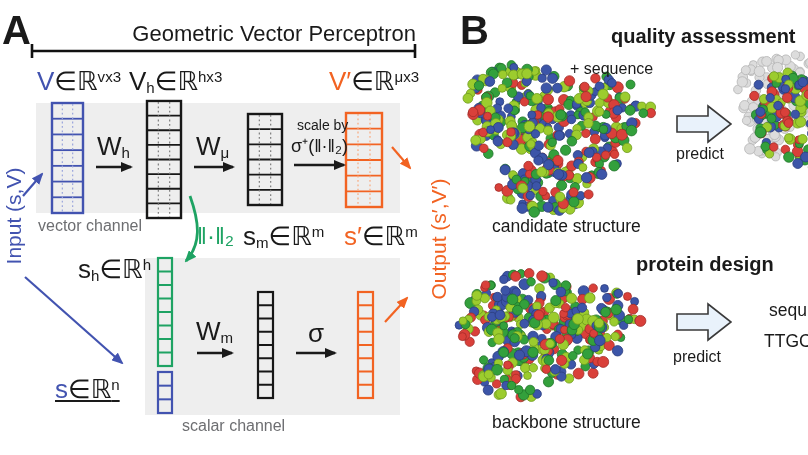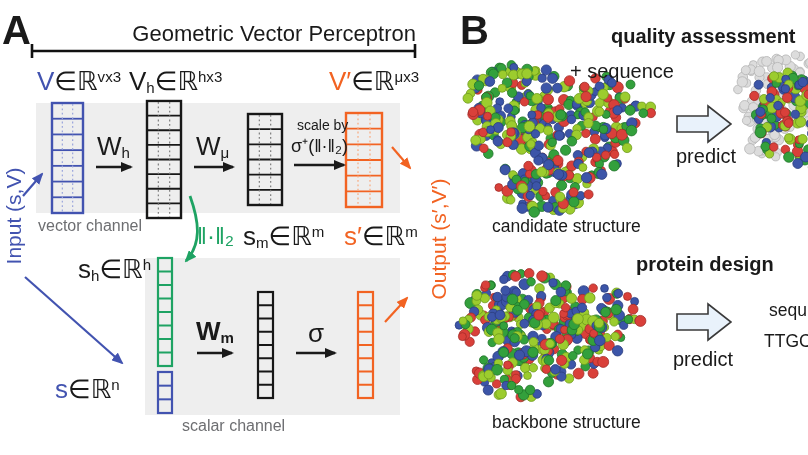--- a/index.html
+++ b/index.html
@@ -16,21 +16,21 @@
   .op{font-size:26px;}
   .opsmall1{font-size:14px;}
   .opsmall2{font-size:18px;}
   .graylab{color:var(--graytext);font-size:16px;}
   .c-blue{color:var(--blue);}
   .c-orange{color:var(--orange);}
   .c-green{color:var(--green);}
   .rot{transform:rotate(-90deg);transform-origin:left top;text-align:center;}
   .iotext{font-size:21px;}
   .btitle{font-size:20px;font-weight:700;}
-  .t19{font-size:20px;text-align:right;}
+  .t19{font-size:16px;text-align:right;}
   .t17{font-size:17.5px;}
 </style>
 </head>
 <body>
 
 <div id="fig" style="--blue: #4253b0; --orange: #f26322; --green: #1ea363; --graytext: #6d6e71;">
   <svg id="overlay" width="808" height="455">
       <defs>
         <marker id="mk-black" markerUnits="userSpaceOnUse" markerWidth="12" markerHeight="10" refX="10" refY="5" orient="auto">
           <path d="M0,0 L12,5 L0,10 Z" fill="#1a1a1a"></path>
@@ -1230,36 +1230,36 @@
   </div>
 
   <div class="abs txt op" style="left:97px;top:131px;">
     <span>W</span><span class="msub">h</span>
   </div>
   <div class="abs txt op" style="left:196px;top:131px;">
     <span>W</span><span class="msub">μ</span>
   </div>
   <div class="abs txt opsmall1" style="left:297px;top:117px;">scale by</div>
   <div class="abs txt opsmall2" style="left:291px;top:133px;">σ⁺(‖·‖₂)</div>
-  <div class="abs txt op" style="left:196px;top:316px;font-weight:bold;">
+  <div class="abs txt op" style="left:196px;top:316px;">
     <span>W</span><span class="msub">m</span>
   </div>
   <div class="abs txt op" style="left:308px;top:318px;">σ</div>
   <div class="abs txt c-green" style="left:197px;top:222px;font-size:24px;">‖·‖₂</div>
 
   <div class="abs txt math" style="left:243px;top:221px;">
     <span>s</span><span class="msub">m</span><span>∈ℝ</span><span class="msup">m</span>
   </div>
   <div class="abs txt math" style="left:344px;top:221px;">
     <span class="c-orange">s′</span><span class="msub"></span><span>∈ℝ</span><span class="msup">m</span>
   </div>
   <div class="abs txt math" style="left:78px;top:254px;">
     <span>s</span><span class="msub">h</span><span>∈ℝ</span><span class="msup">h</span>
   </div>
-  <div class="abs txt math" style="left:55px;top:374px;">
+  <div class="abs txt math" style="left:55px;top:374px;text-decoration:underline;">
     <span class="c-blue">s</span><span class="msub"></span><span>∈ℝ</span><span class="msup">n</span>
   </div>
 
   <div class="abs txt graylab" style="left:38px;top:217px;">vector channel</div>
   <div class="abs txt graylab" style="left:143px;top:417px;margin-left:39px;">scalar channel</div>
 
   <div class="abs txt rot iotext c-blue" style="left:2px;top:292px;width:152px;">Input (s,V)</div>
   <div class="abs txt rot iotext c-orange" style="left:427px;top:334px;width:190px;">Output (s′,V′)</div>
 
   <div class="abs txt panel-label" style="left:460px;top:8px;">B</div>

